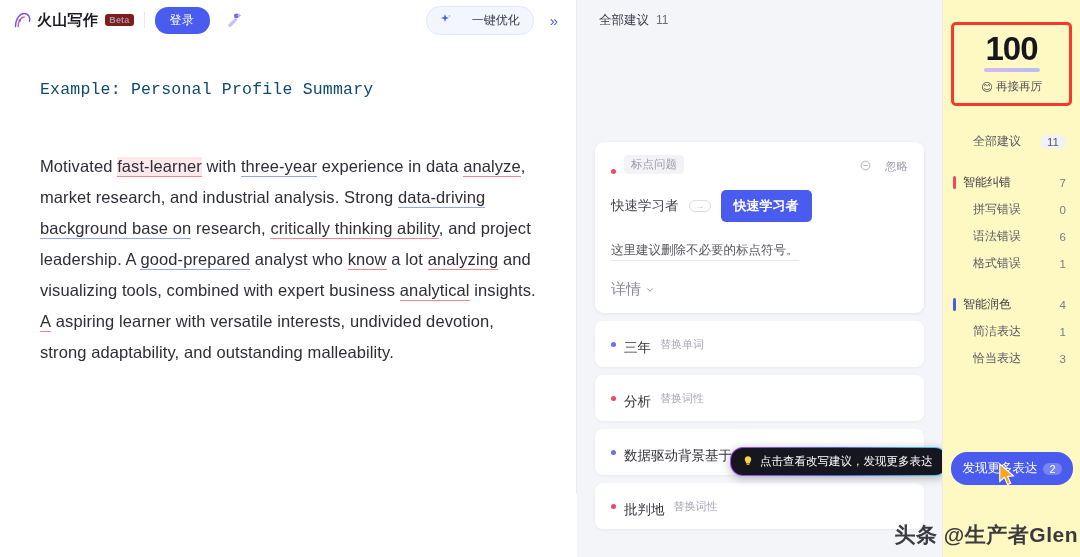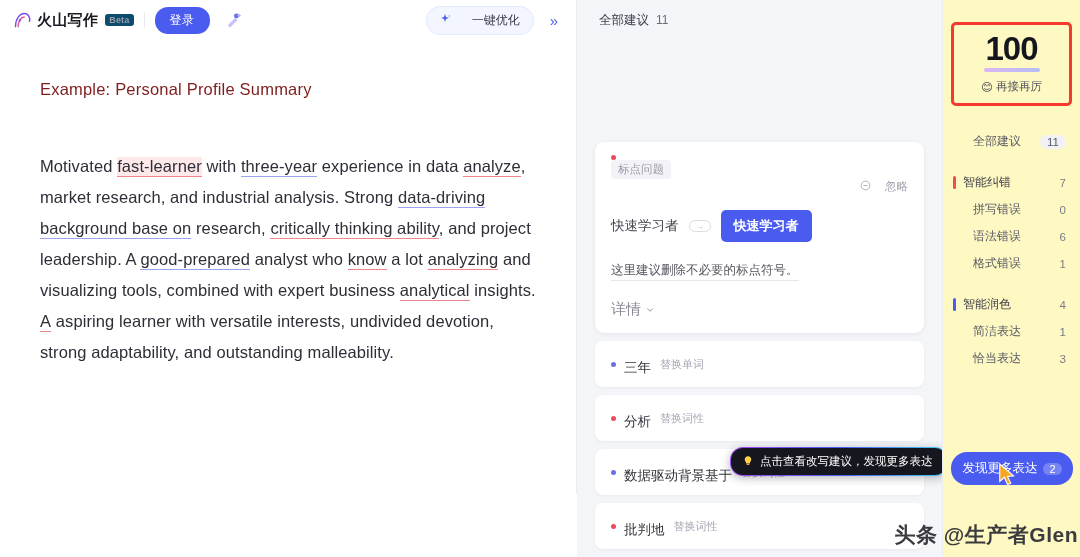--- a/index.html
+++ b/index.html
@@ -18,21 +18,21 @@
   .topbar {
     height: 40px; display: flex; align-items: center;
     padding: 0 10px 0 12px; gap: 10px;
   }
   .brand { display: flex; align-items: center; gap: 4px; }
   .brand-mark { width: 21px; height: 21px; }
   .brand-name {
     font-size: 15px; font-weight: 700; color: #1a1a22; letter-spacing: .3px;
   }
   .beta-badge {
-    font-size: 9px; color: #9a9aa6; background: #0c4a6e;
+    font-size: 9px; color: #9a9aa6; background: #7f1d1d;
     padding: 1px 4px; border-radius: 3px; margin-left: 3px;
     font-weight: 600; letter-spacing: .2px;
   }
   .divider-v { width: 1px; height: 16px; background: #e8e8ee; }
   .login-btn {
     background: #4a5cf0; color: #fff; font-size: 12px; font-weight: 500;
     border: none; border-radius: 13px; padding: 5px 15px; cursor: pointer;
     letter-spacing: .5px;
   }
   .magic-icon {
@@ -48,22 +48,23 @@
   }
   .chev-btn {
     color: #4a5cf0; font-size: 15px; padding: 2px 8px; cursor: pointer;
     line-height: 1;
   }
 
   .doc {
     padding: 40px 40px 0 40px; color: #2e2e38;
   }
   .doc-title {
-    font-size: 16.5px; color: #7f1d1d; letter-spacing: .2px;
+    font-size: 16.5px; color: #0c4a6e; letter-spacing: .2px;
     margin-bottom: 52px;
+    font-family: Liberation Mono, monospace;
   }
   .doc-body {
     font-size: 16.5px; line-height: 31px; color: #2e2e38; letter-spacing: .1px;
   }
   .u-red   { border-bottom: 1.5px solid #f0868c; padding-bottom: 1px; }
   .u-purple{ border-bottom: 1.5px solid #9aa3ee; padding-bottom: 1px; }
   .hl-pink { background: #fde8ea; }
 
   
   .sugg-pane {
@@ -74,21 +75,21 @@
     padding: 12px 0 0 22px; font-size: 12.5px; color: #3a3a48;
     display: flex; align-items: baseline; gap: 7px;
   }
   .sugg-head .cnt { color: #6b6b7a; font-size: 12px; }
 
   .sugg-card {
     margin: 113px 18px 0 18px; background: #fff; border-radius: 9px;
     padding: 13px 16px 14px 16px;
     box-shadow: 0 1px 4px rgba(30,32,60,.07);
   }
-  .card-row1 { display: flex; align-items: flex-start; flex-direction: column; }
+  .card-row1 { display: flex; align-items: flex-end; }
   .dot { width: 5px; height: 5px; border-radius: 50%; margin-right: 8px; flex: none; }
   .dot.red { background: #ec4b5a; }
   .dot.purple { background: #6b6fe8; }
   .tag {
     font-size: 11.5px; color: #9a9aa8; background: #f3f3f7;
     padding: 2px 7px; border-radius: 4px;
   }
   .ignore {
     margin-left: auto; display: flex; align-items: center; gap: 14px;
     font-size: 11.5px; color: #a2a2b0; cursor: pointer;

